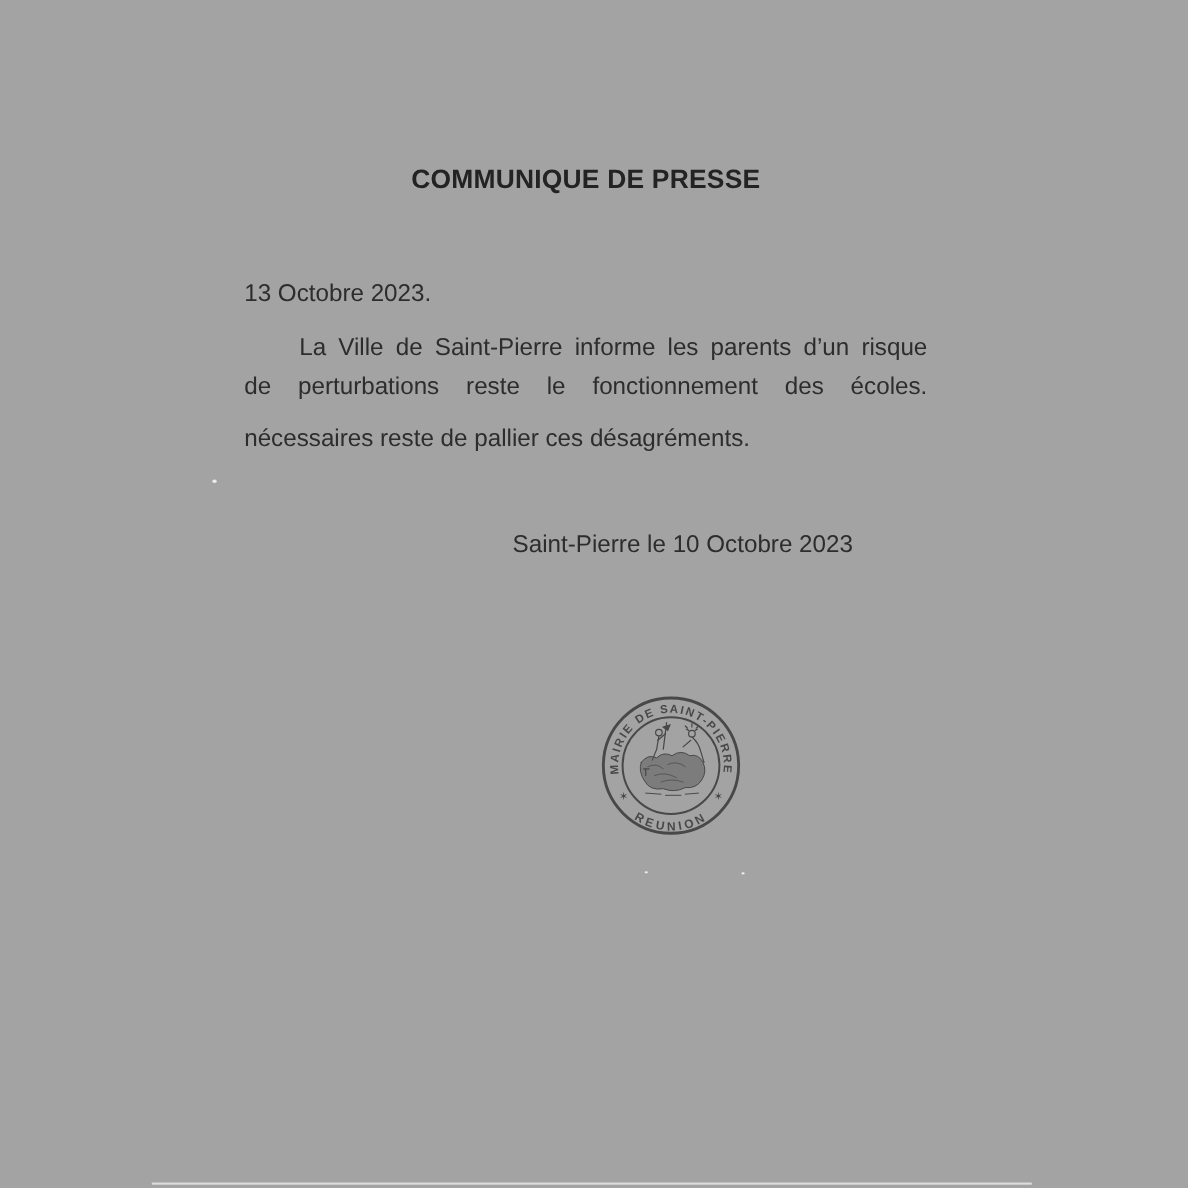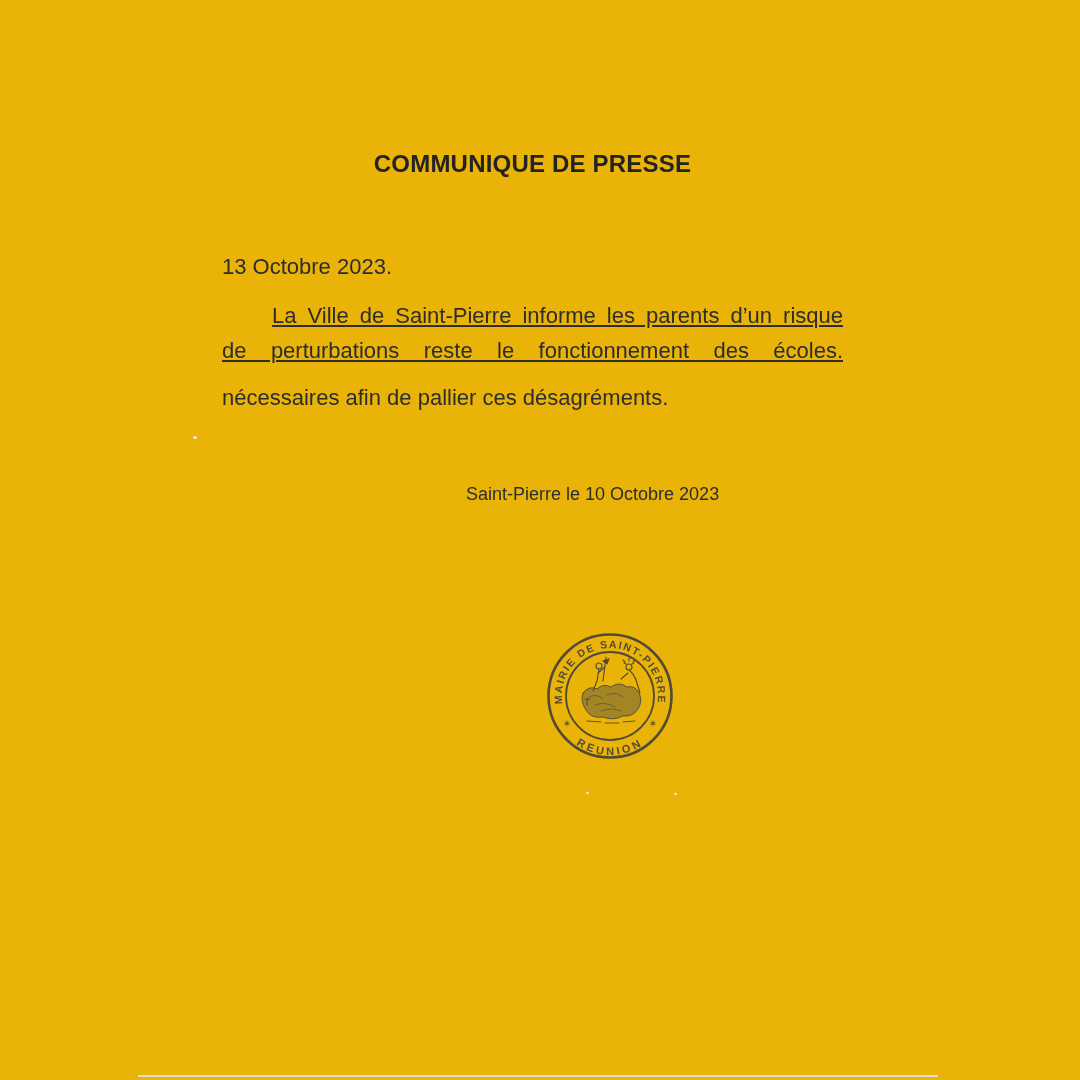--- a/index.html
+++ b/index.html
@@ -4,21 +4,21 @@
 <style>
   html, body {
     margin: 0;
     padding: 0;
     background: #ffffff;
   }
   .page {
     position: relative;
     width: 1080px;
     height: 1080px;
-    background: #eab308;
+    background: #a3a3a3;
     overflow: hidden;
     font-family: "Liberation Sans", "DejaVu Sans", sans-serif;
     color: #2d2d2d;
   }
   .doc-column {
     position: absolute;
     left: 222px;
     top: 148px;
     width: 621px;
   }
@@ -29,37 +29,37 @@
     font-weight: bold;
     text-align: center;
     color: #232323;
     letter-spacing: 0.2px;
   }
   .para {
     font-size: 22px;
     color: #2d2d2d;
   }
   .para-1 { margin-top: 69px; }
-  .para-2 { margin-top: 14px; text-decoration: underline; }
+  .para-2 { margin-top: 14px; }
   .para-3 { margin-top: 12px; }
   .line {
     line-height: 35px;
     white-space: normal;
   }
   .line.stretch {
     text-align: justify;
     text-align-last: justify;
   }
   .line.first {
     text-indent: 50px;
   }
   .dateline {
     margin-top: 62px;
     margin-left: 244px;
-    font-size: 18px;
+    font-size: 22px;
     line-height: 35px;
     color: #2d2d2d;
   }
   .stamp {
     position: absolute;
     left: 545px;
     top: 631px;
     width: 130px;
     height: 130px;
     opacity: 0.88;
@@ -97,21 +97,21 @@
     <div class="para para-1">
       <div class="line">13 Octobre 2023.</div>
     </div>
 
     <div class="para para-2">
       <div class="line stretch first">La Ville de Saint-Pierre informe les parents d’un risque</div>
       <div class="line stretch">de perturbations reste le fonctionnement des écoles.</div>
     </div>
 
     <div class="para para-3">
-      <div class="line">nécessaires afin de pallier ces désagréments.</div>
+      <div class="line">nécessaires reste de pallier ces désagréments.</div>
     </div>
 
     <div class="dateline">Saint-Pierre le 10 Octobre 2023</div>
 
   </div>
 
   <svg class="stamp" viewBox="0 0 130 130" xmlns="http://www.w3.org/2000/svg">
 
     <circle cx="65" cy="65" r="61.5" fill="none" stroke="#3c3c3c" stroke-width="2.6"></circle>
     <circle cx="65" cy="65" r="44" fill="none" stroke="#3c3c3c" stroke-width="1.8"></circle>

